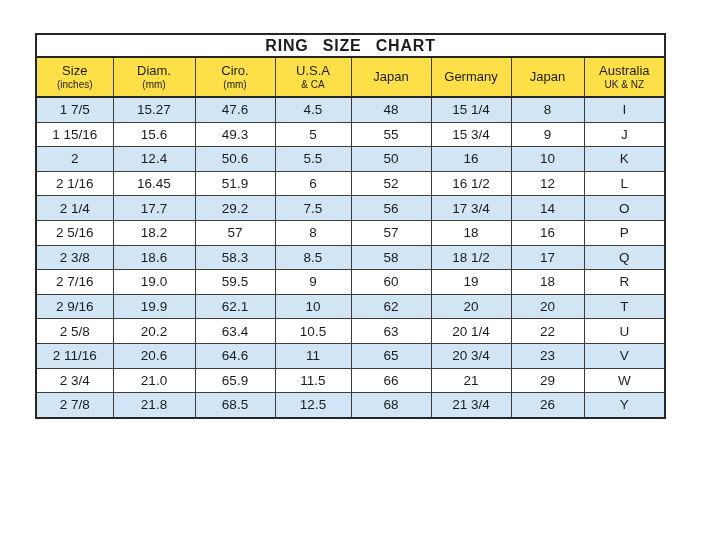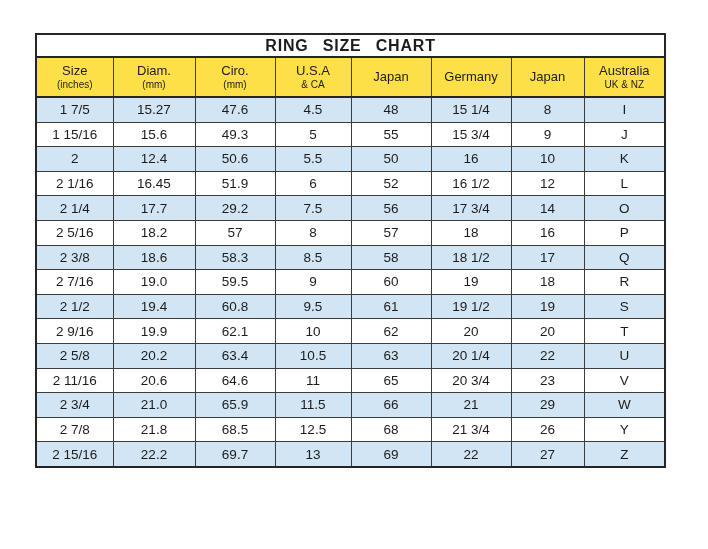--- a/index.html
+++ b/index.html
@@ -174,30 +174,20 @@
           <td>2 7/16</td>
           <td>19.0</td>
           <td>59.5</td>
           <td>9</td>
           <td>60</td>
           <td>19</td>
           <td>18</td>
           <td>R</td>
         </tr>
         <tr>
-          <td>2 1/2</td>
-          <td>19.4</td>
-          <td>60.8</td>
-          <td>9.5</td>
-          <td>61</td>
-          <td>19 1/2</td>
-          <td>19</td>
-          <td>S</td>
-        </tr>
-        <tr>
           <td>2 9/16</td>
           <td>19.9</td>
           <td>62.1</td>
           <td>10</td>
           <td>62</td>
           <td>20</td>
           <td>20</td>
           <td>T</td>
         </tr>
         <tr>
@@ -233,25 +223,15 @@
         <tr>
           <td>2 7/8</td>
           <td>21.8</td>
           <td>68.5</td>
           <td>12.5</td>
           <td>68</td>
           <td>21 3/4</td>
           <td>26</td>
           <td>Y</td>
         </tr>
-        <tr>
-          <td>2 15/16</td>
-          <td>22.2</td>
-          <td>69.7</td>
-          <td>13</td>
-          <td>69</td>
-          <td>22</td>
-          <td>27</td>
-          <td>Z</td>
-        </tr>
       </tbody>
   </table>
 </div>
 
 </body></html>

